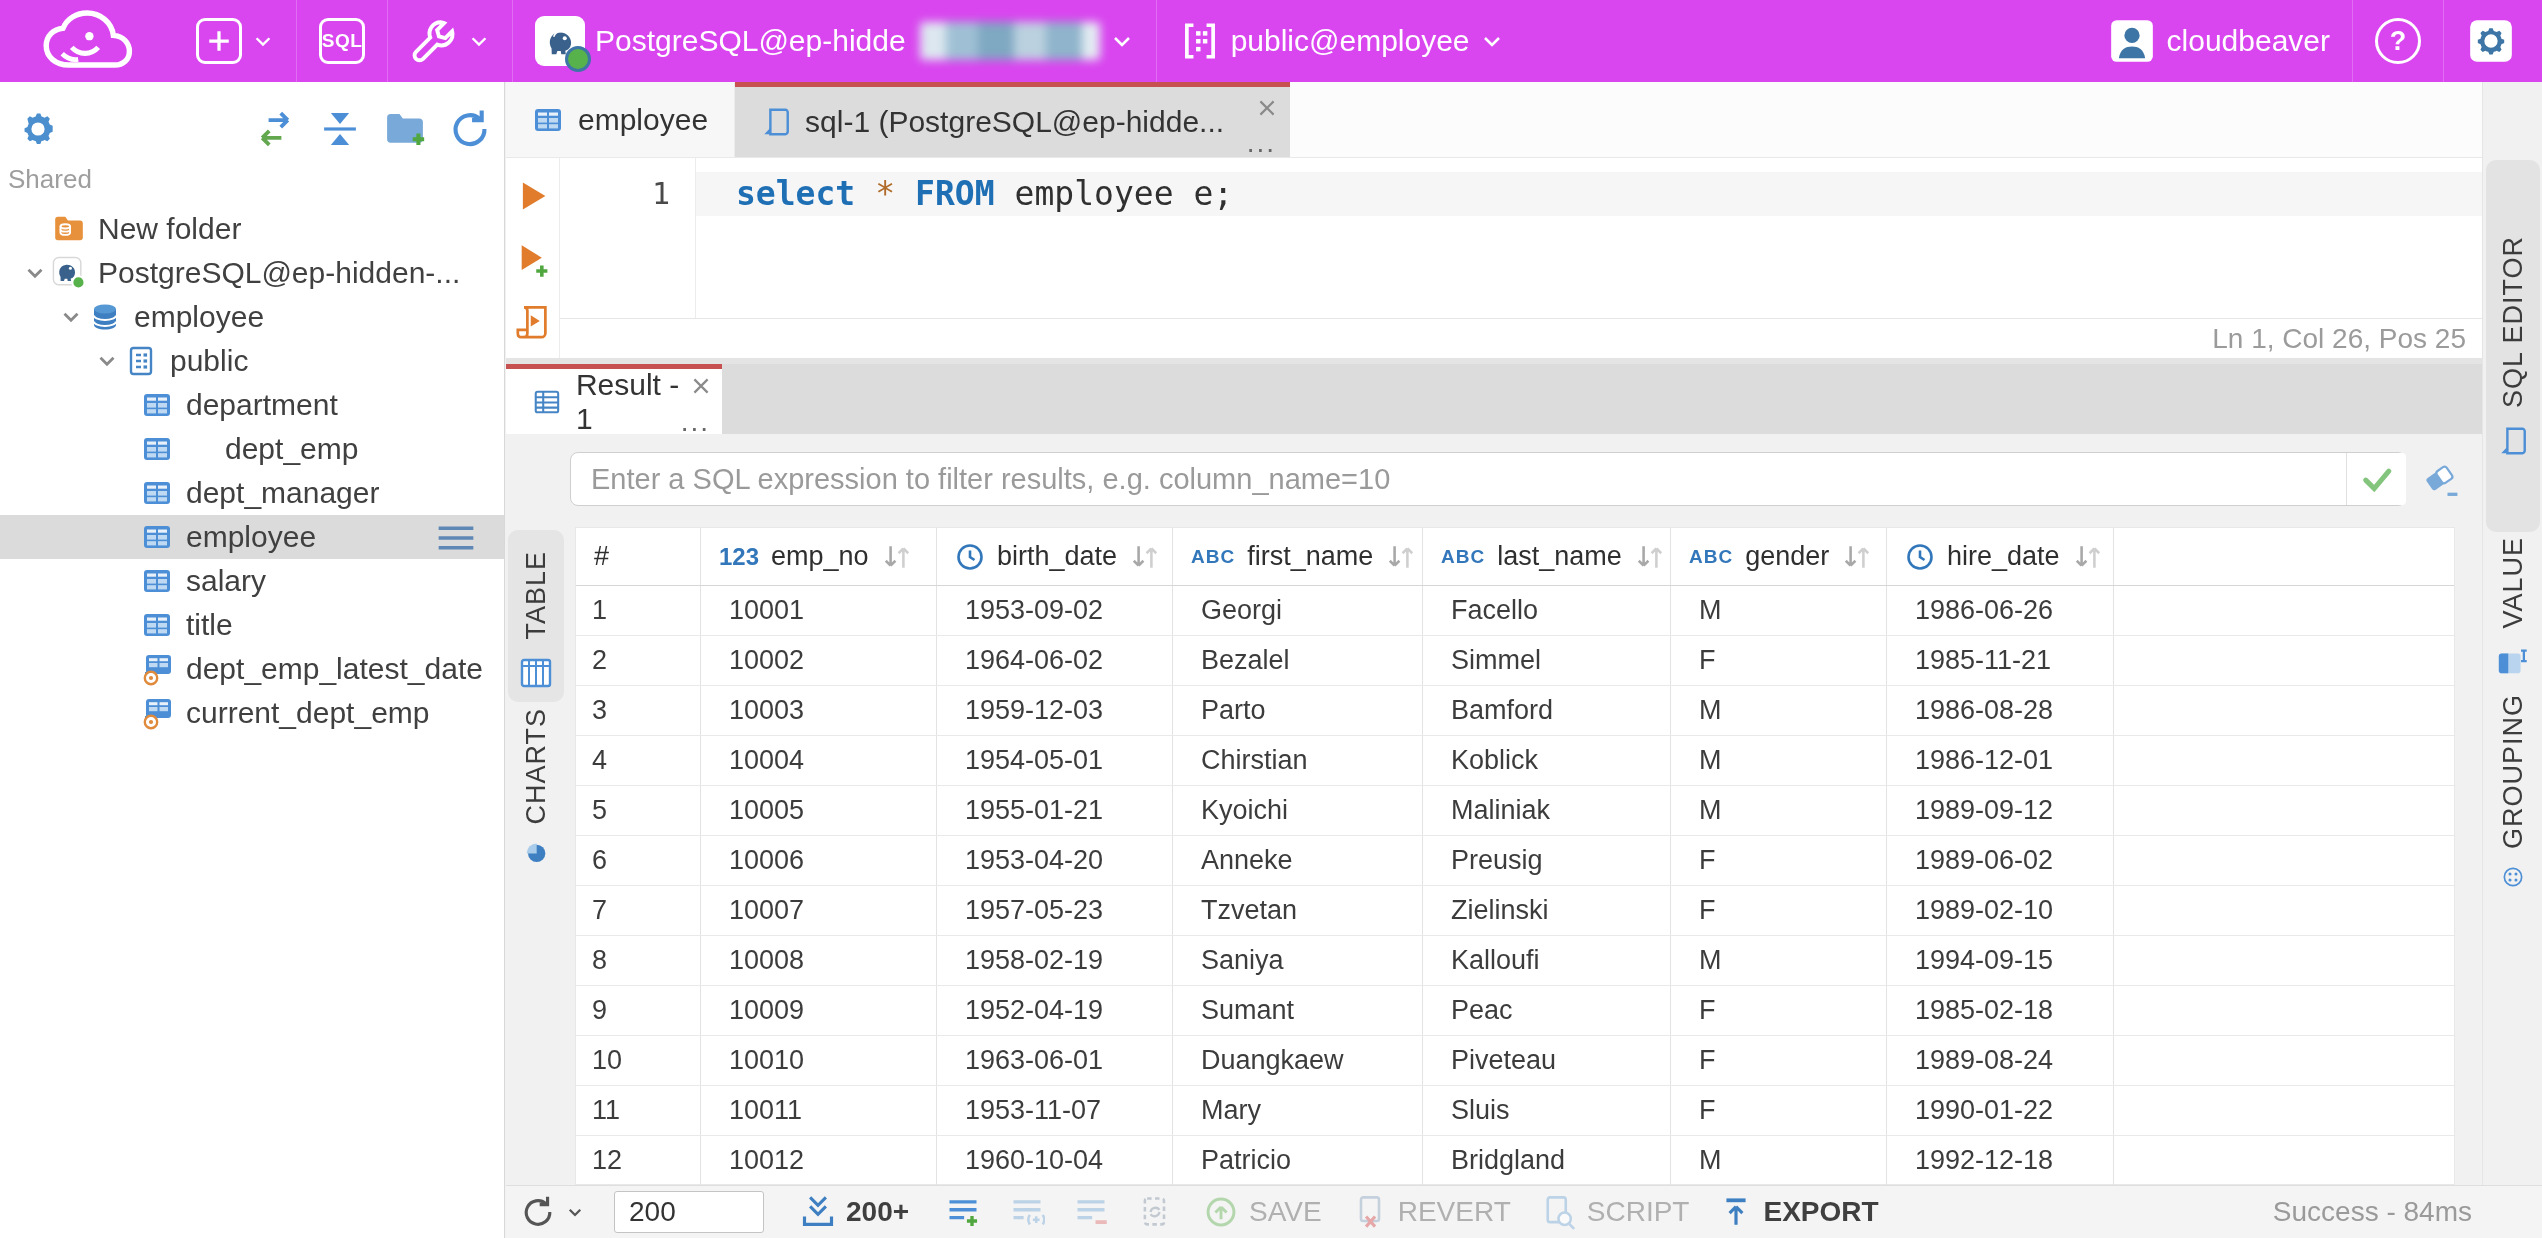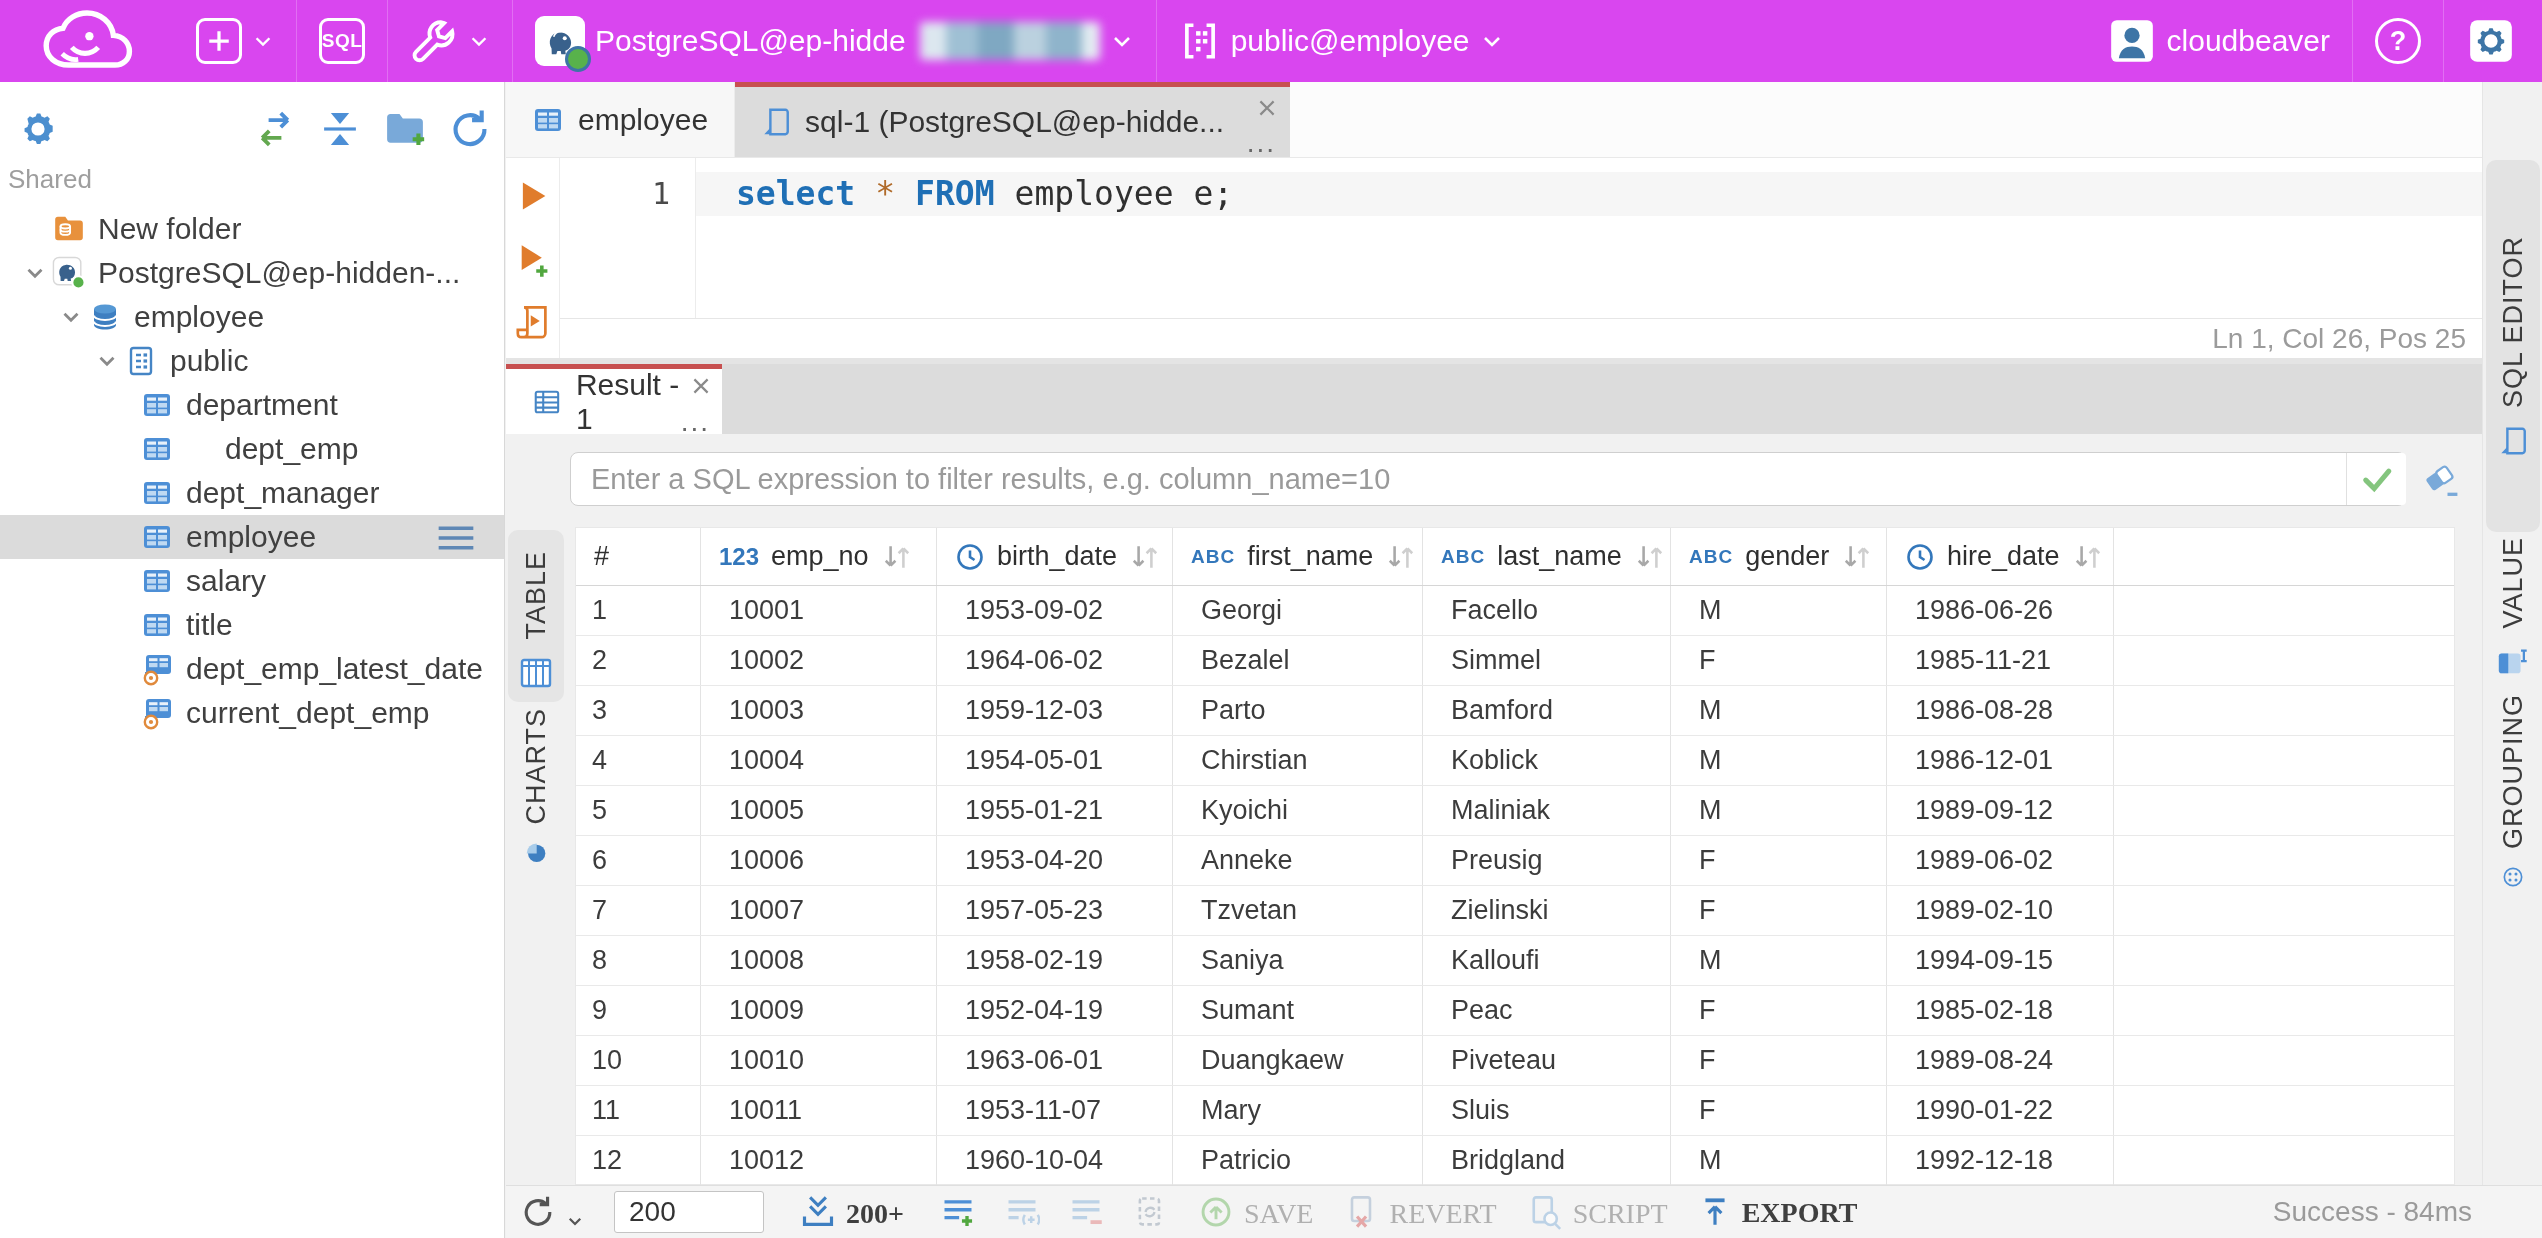--- a/index.html
+++ b/index.html
@@ -99,22 +99,22 @@
            font-size:27px;color:#2F2F2F;white-space:nowrap;overflow:hidden;}
   .g-cell{display:flex;align-items:center;padding-left:28px;border-right:1px solid #E3E3E3;box-sizing:border-box;
           font-size:27px;color:#3C3C3C;white-space:nowrap;overflow:hidden;}
   .g-fill{flex:1;border-right:none !important;}
   .t-num{color:#3377BB;font-weight:bold;font-size:24px;}
   .t-abc{color:#3377BB;font-weight:bold;font-size:19px;letter-spacing:1px;}
 
   
   .btoolbar{position:absolute;left:506px;top:1185px;width:2036px;height:53px;background:#F4F4F4;border-top:1px solid #DFDFDF;
             display:flex;align-items:center;padding-left:14px;box-sizing:border-box;}
-  .bt-btn{display:flex;align-items:flex-end;gap:10px;background:none;border:none;font-size:28px;color:#3F3F3F;
-          font-family:Liberation Serif, serif;cursor:pointer;padding:0;white-space:nowrap;}
+  .bt-btn{display:flex;align-items:center;gap:10px;background:none;border:none;font-size:28px;color:#3F3F3F;
+          font-family:Liberation Sans, sans-serif;cursor:pointer;padding:0;white-space:nowrap;}
   .bt-btn.disabled{color:#B0B0B0;}
   .bt-btn.disabled svg{opacity:.55;}
   .limit-input{width:150px;height:42px;border:1px solid #C4C4C4;border-radius:3px;font-size:28px;color:#333;
                padding:0 0 0 14px;box-sizing:border-box;font-family:"Liberation Sans",sans-serif;background:#fff;}
   .bt-status{margin-left:auto;padding-right:70px;font-size:28px;color:#9A9A9A;}
   .gap30{width:30px;flex:0 0 auto;} .gap28{width:28px;flex:0 0 auto;} .gap36{width:36px;flex:0 0 auto;}
 </style>
 </head>
 <body>
 

